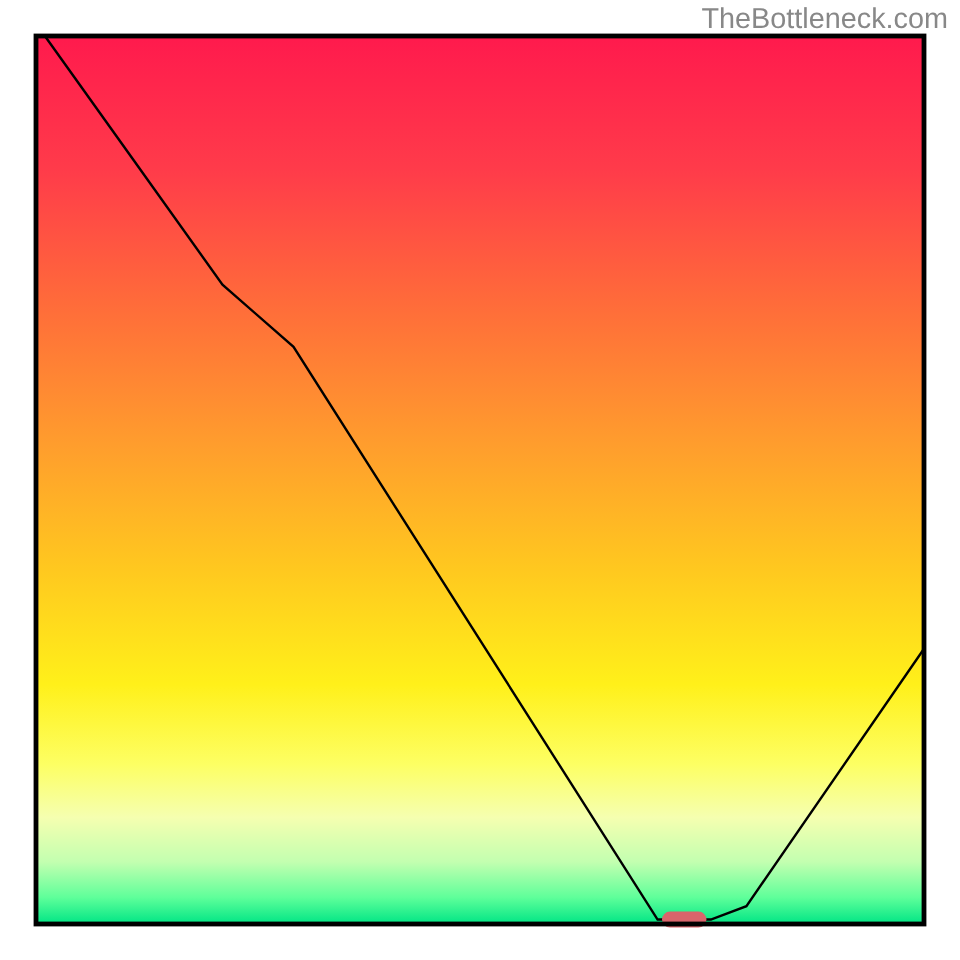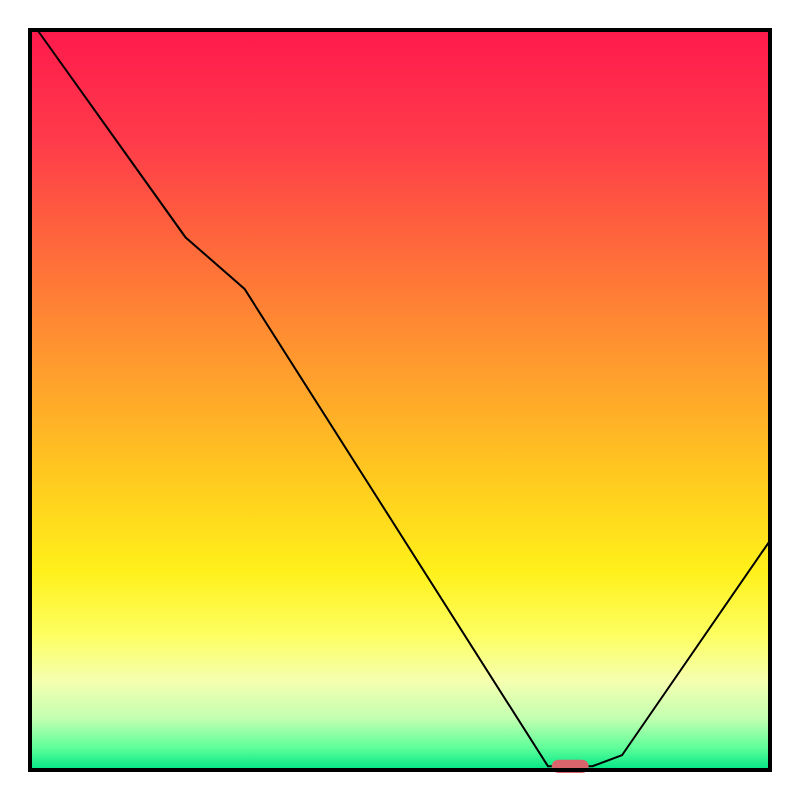--- a/index.html
+++ b/index.html
@@ -31,20 +31,21 @@
     top: 0;
     width: 800px;
     height: 800px;
     z-index: 1;
   }
 </style>
 </head>
 <body>
 
 <div class="chart-container">
+  <div class="watermark">TheBottleneck.com</div>
 
   <svg class="plot" viewBox="0 0 800 800">
     <defs>
       <linearGradient id="bg-grad" x1="0" y1="0" x2="0" y2="1">
           <stop offset="0.00%" stop-color="#ff1a4d"></stop>
           <stop offset="15.00%" stop-color="#ff3b4a"></stop>
           <stop offset="30.00%" stop-color="#ff6b3a"></stop>
           <stop offset="45.00%" stop-color="#ff9a2e"></stop>
           <stop offset="60.00%" stop-color="#ffc81f"></stop>
           <stop offset="73.00%" stop-color="#fff01a"></stop>

